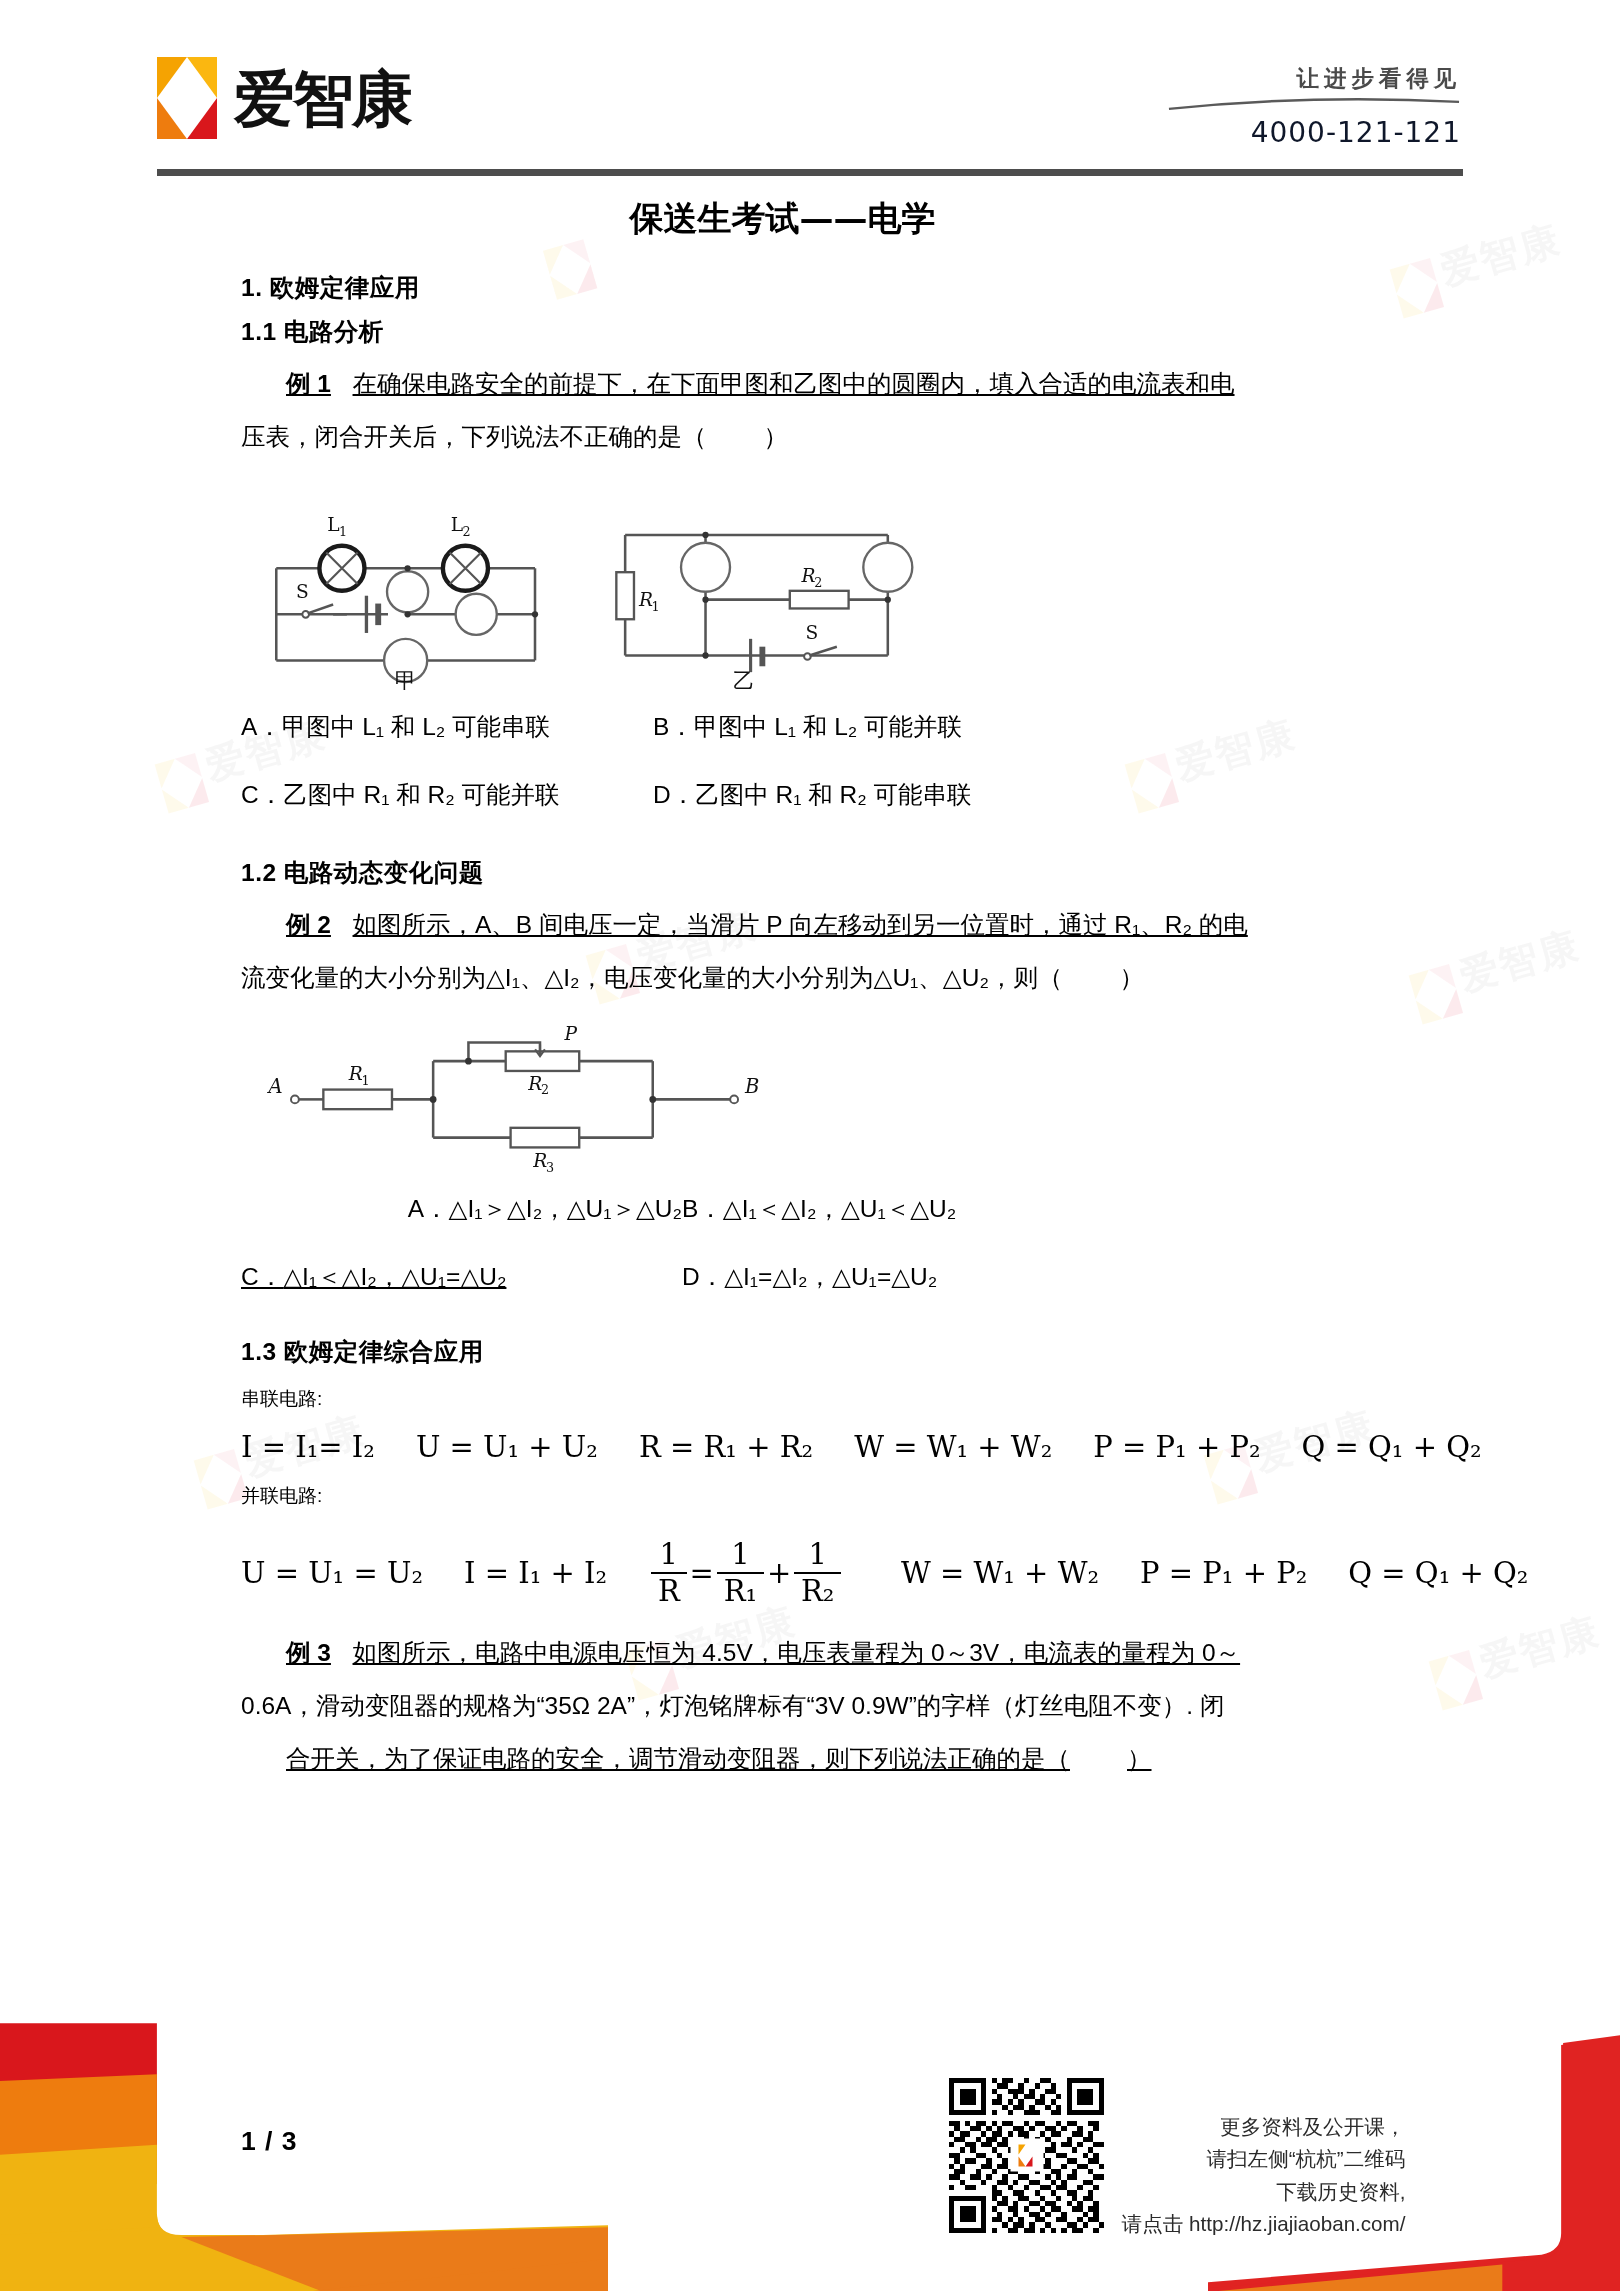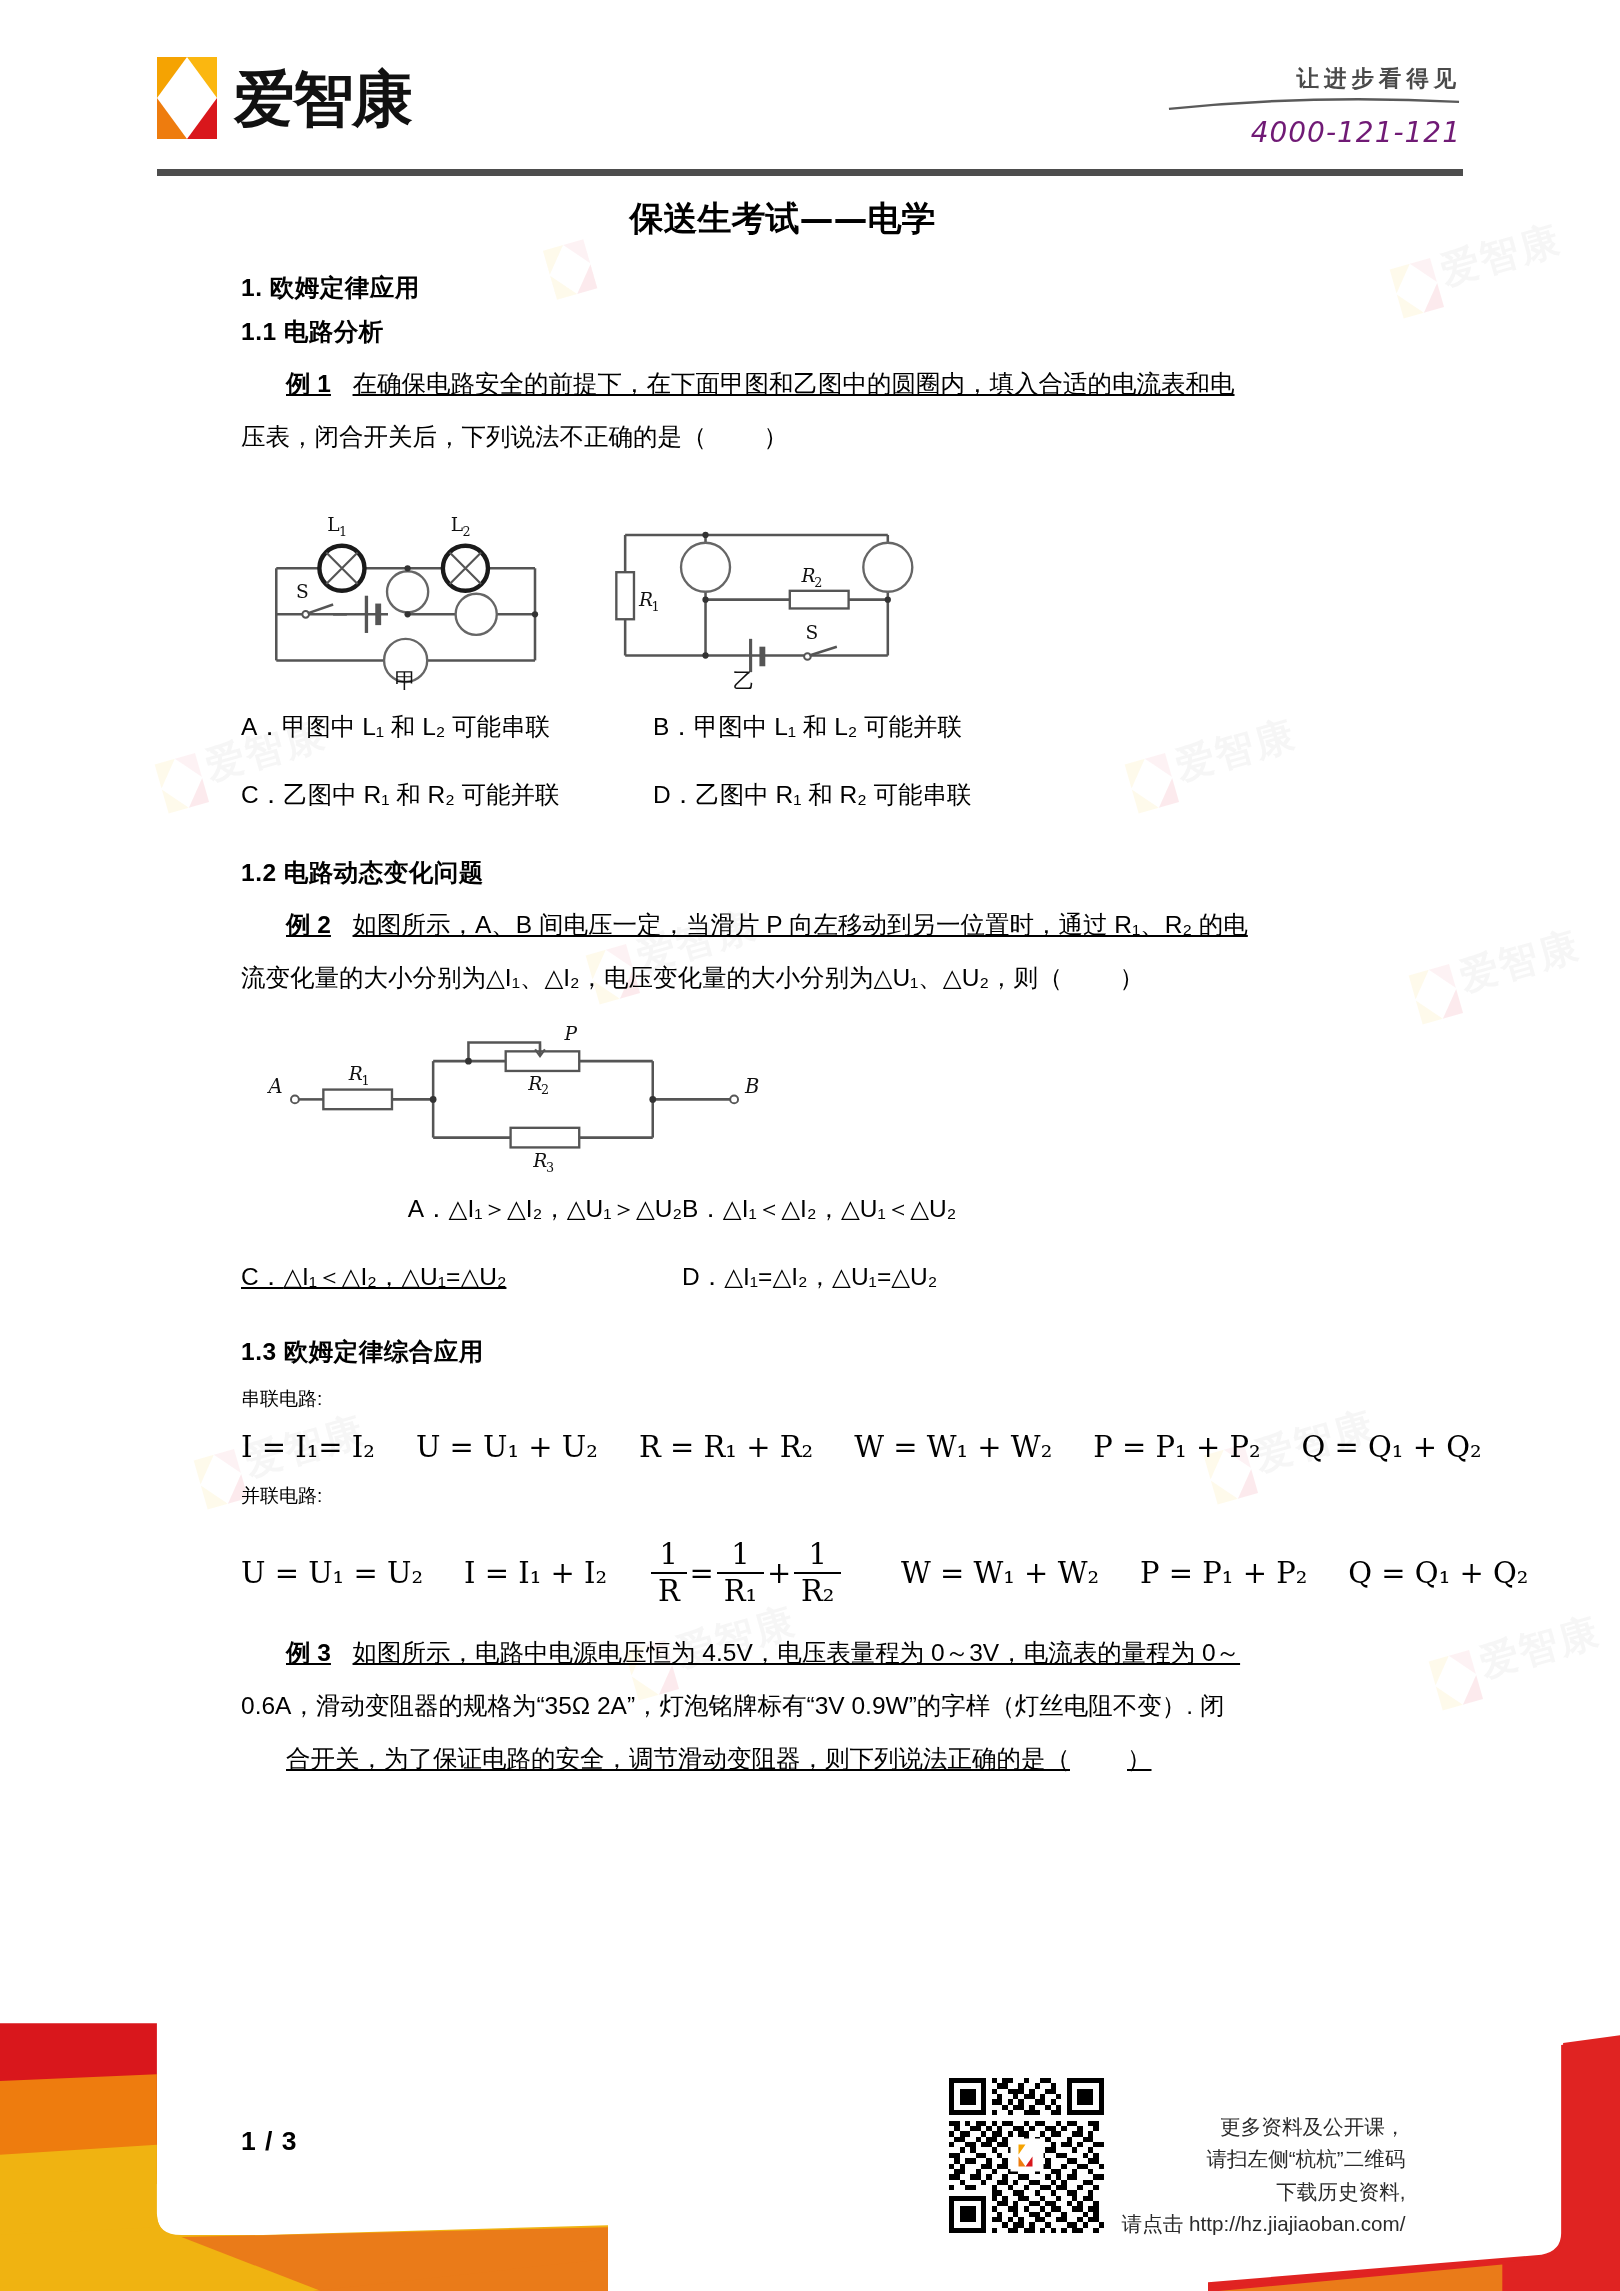--- a/index.html
+++ b/index.html
@@ -71,25 +71,24 @@
   #tagline {
     font-size: 22.5px;
     font-weight: bold;
     color: #4a4a4a;
     letter-spacing: 4.9px;
     margin-bottom: 2px;
   }
   #tagline-swoosh { height: 11.8px; }
   #hotline {
     font-size: 28px;
-    color: #701a75;
+    color: #0f172a;
     letter-spacing: 1px;
     margin-top: 2px;
     font-family: "DejaVu Sans", sans-serif;
-    font-style: italic;
   }
   #header-rule {
     position: absolute;
     left: 157px; top: 169px;
     width: 1306px; height: 6.9px;
     background: #4d4d4d;
   }
 
   
   #content {

